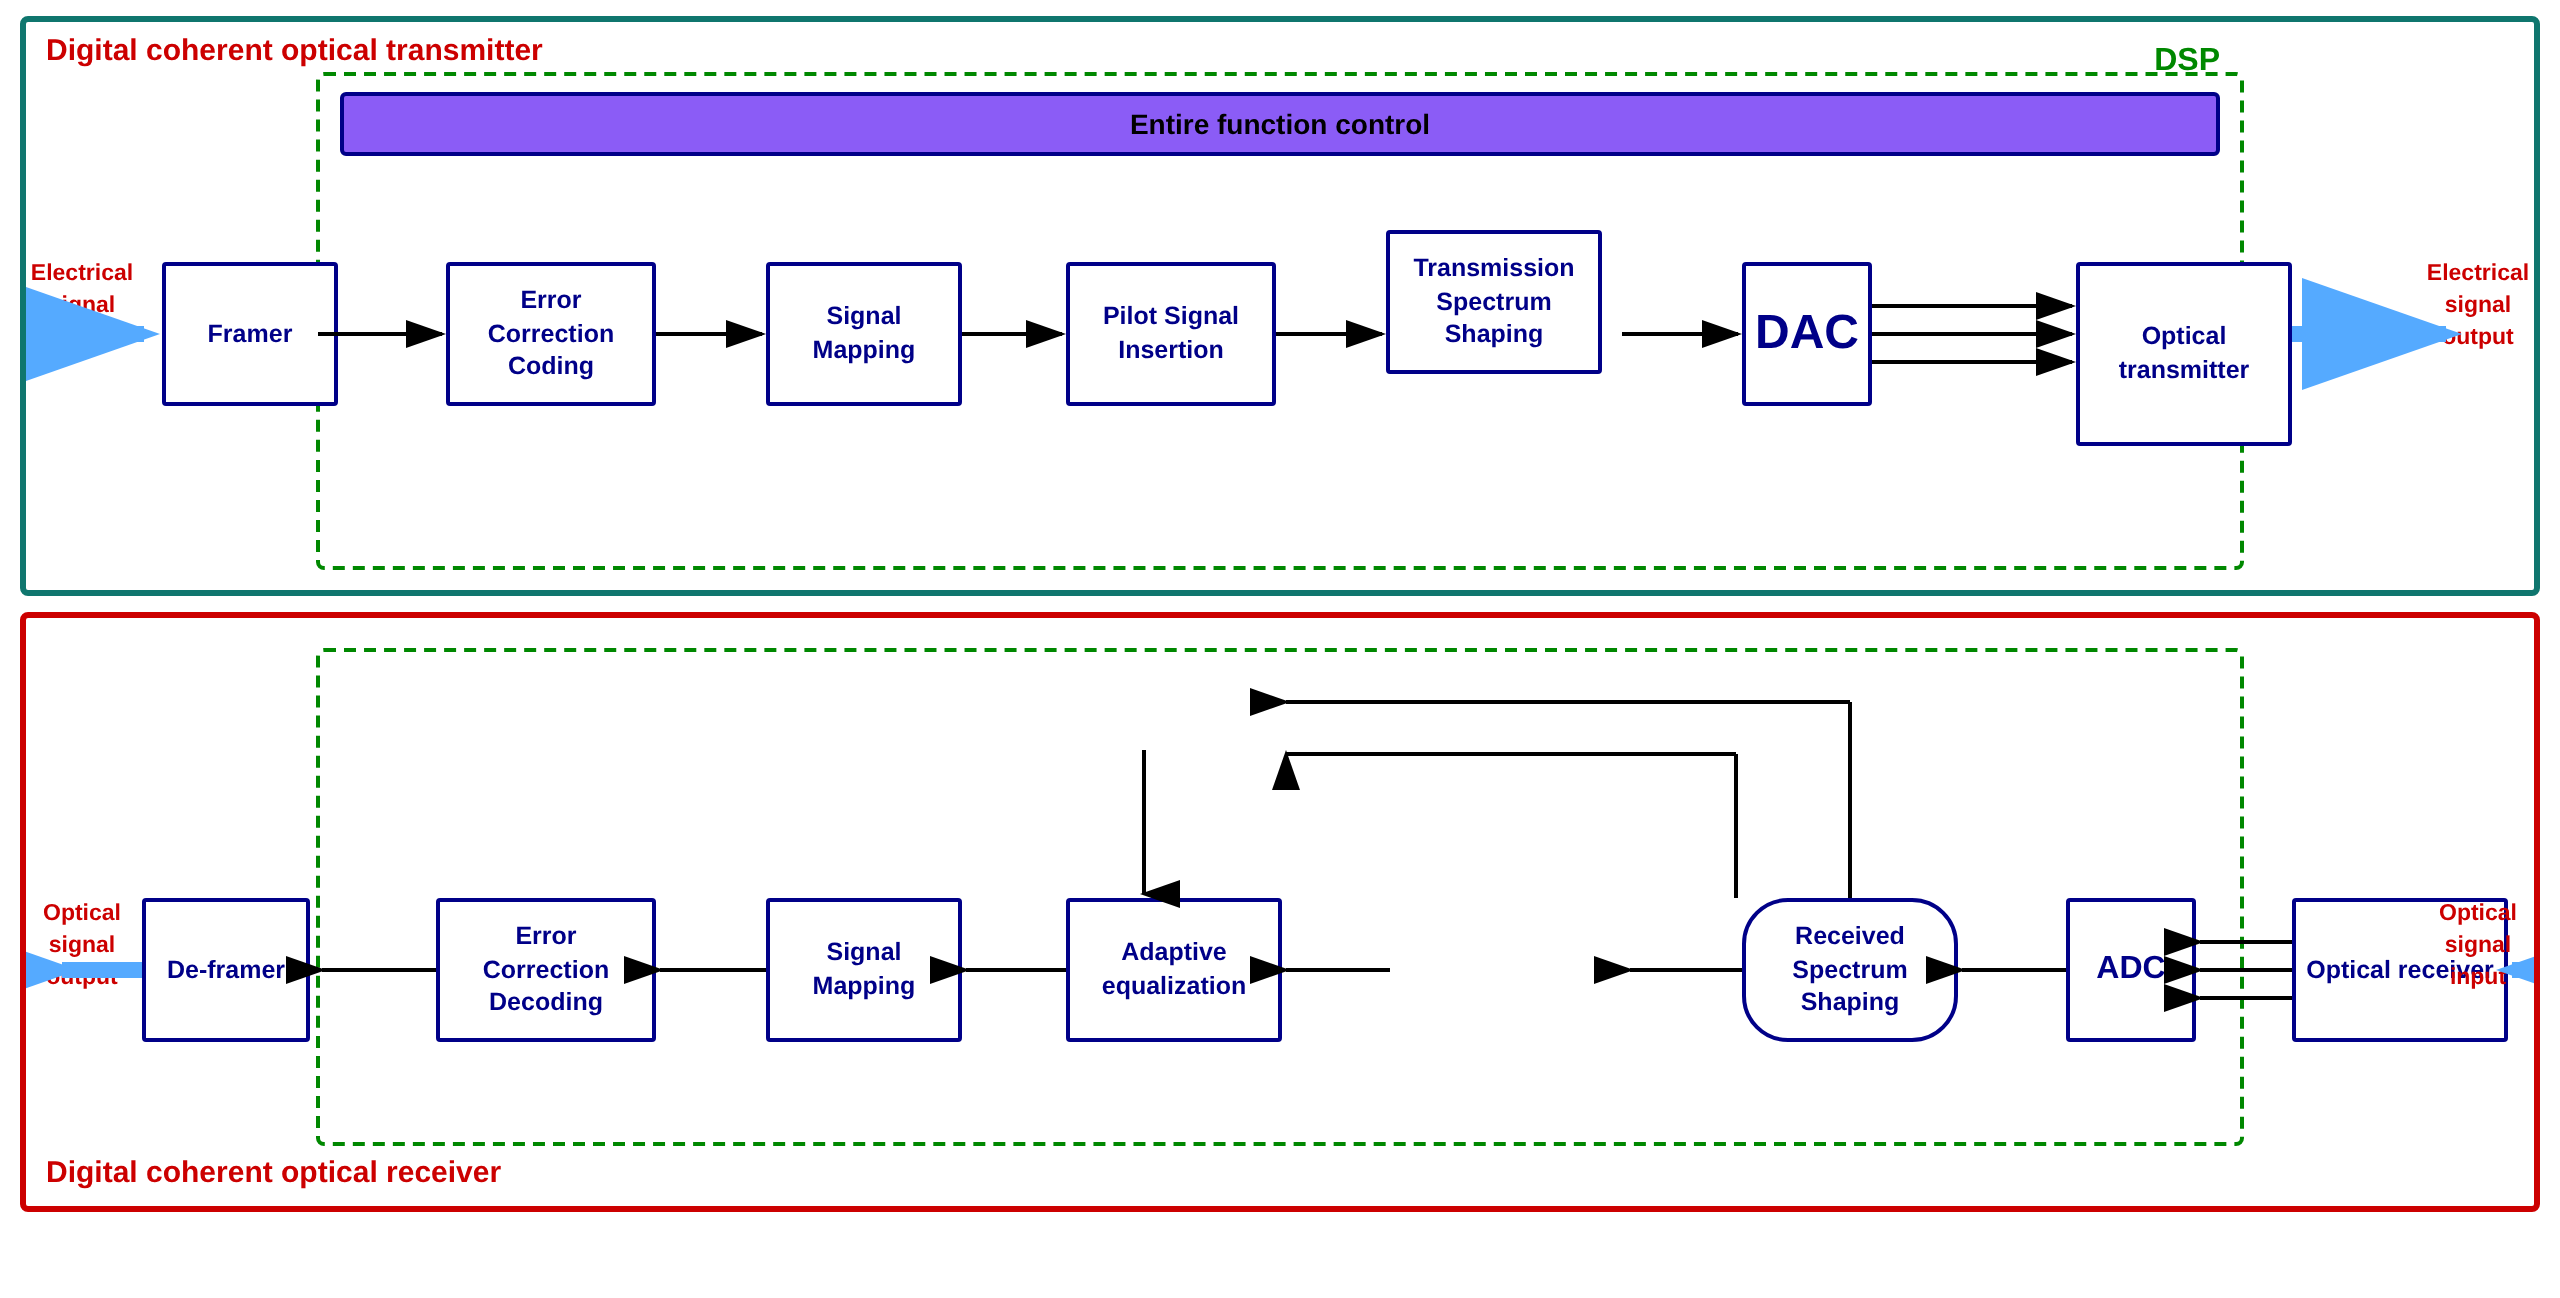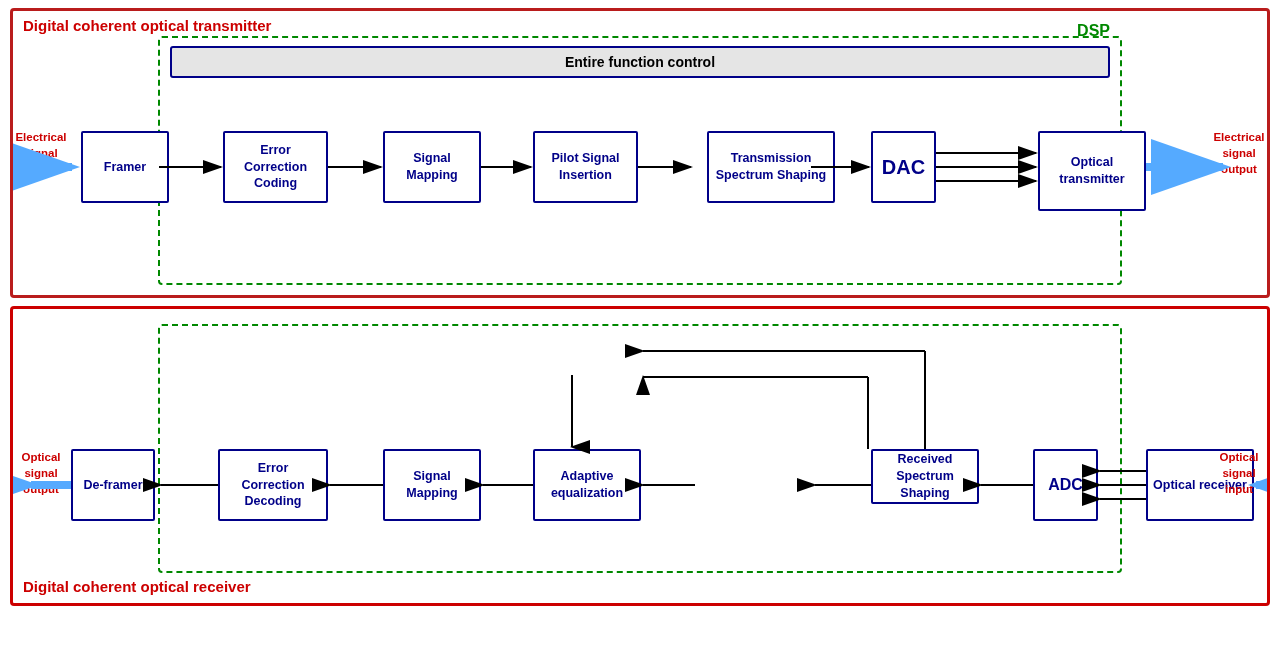--- a/index.html
+++ b/index.html
@@ -19,21 +19,21 @@
 
   .diagram {
     width: 1260px;
     margin: 8px auto;
     position: relative;
     font-family: Arial, sans-serif;
   }
 
   
   .tx-outer {
-    border: 3px solid #b91c1c;
+    border: 3px solid #0f766e;
     border-radius: 4px;
     position: relative;
     height: 290px;
     margin-bottom: 8px;
   }
   .rx-outer {
     border: 3px solid #cc0000;
     border-radius: 4px;
     position: relative;
     height: 300px;
@@ -93,21 +93,21 @@
     top: 8px;
     left: 10px;
     right: 10px;
     border: 2.5px solid #000088;
     border-radius: 3px;
     text-align: center;
     font-weight: bold;
     font-size: 14px;
     padding: 6px 0;
     color: #000;
-    background: #e5e5e5;
+    background: #8b5cf6;
   }
 
   
   .pblock {
     position: absolute;
     border: 2px solid #000088;
     border-radius: 2px;
     text-align: center;
     font-weight: bold;
     font-size: 12.5px;
@@ -153,25 +153,25 @@
     </div>
 
     <div class="pblock" style="left:68px;top:120px;width:88px;height:72px;">Framer</div>
 
     <div class="pblock" style="left:210px;top:120px;width:105px;height:72px;">Error Correction Coding</div>
 
     <div class="pblock" style="left:370px;top:120px;width:98px;height:72px;">Signal Mapping</div>
 
     <div class="pblock" style="left:520px;top:120px;width:105px;height:72px;">Pilot Signal Insertion</div>
 
-    <div class="pblock" style="left:680px;top:120px;width:128px;height:72px;margin-left:14px;">Transmission Spectrum Shaping</div>
-
-    <div class="pblock" style="left:858px;top:120px;width:65px;height:72px;font-size:20px;text-align:center;">DAC</div>
-
-    <div class="pblock" style="left:1025px;top:120px;width:108px;height:80px;">Optical transmitter</div>
+    <div class="pblock" style="left:680px;top:104px;width:108px;height:72px;">Transmission Spectrum Shaping</div>
+
+    <div class="pblock" style="left:858px;top:120px;width:65px;height:72px;font-size:24px;text-align:center;">DAC</div>
+
+    <div class="pblock" style="left:1025px;top:120px;width:108px;height:92px;">Optical transmitter</div>
 
     <div class="lbl-side" style="left:2px;top:118px;width:52px;">Electrical signal input</div>
 
     <div class="lbl-side" style="right:2px;top:118px;width:52px;">Electrical signal output</div>
 
     <svg class="arrow-svg">
 
       <defs>
         <marker id="arrowBlue" markerWidth="10" markerHeight="7" refX="9" refY="3.5" orient="auto">
           <polygon points="0 0, 10 3.5, 0 7" fill="#55aaff"></polygon>
@@ -221,21 +221,21 @@
 
     <div class="pblock" style="left:58px;top:140px;width:84px;height:72px;">De-framer</div>
 
     <div class="pblock" style="left:205px;top:140px;width:110px;height:72px;">Error Correction Decoding</div>
 
     <div class="pblock" style="left:370px;top:140px;width:98px;height:72px;">Signal Mapping</div>
 
     <div class="pblock" style="left:520px;top:140px;width:108px;height:72px;">Adaptive equalization</div>
 
 
-    <div class="pblock" style="left:858px;top:140px;width:108px;height:55px;">Received Spectrum Shaping</div>
+    <div class="pblock" style="left:858px;top:140px;width:108px;height:72px;border-radius:23px;">Received Spectrum Shaping</div>
 
     <div class="pblock" style="left:1020px;top:140px;width:65px;height:72px;font-size:16px;">ADC</div>
 
     <div class="pblock" style="left:1133px;top:140px;width:108px;height:72px;">Optical receiver</div>
 
     <div class="lbl-side" style="left:2px;top:140px;width:52px;">Optical signal output</div>
 
     <div class="lbl-side" style="right:2px;top:140px;width:52px;">Optical signal input</div>
 
     <svg class="arrow-svg">

